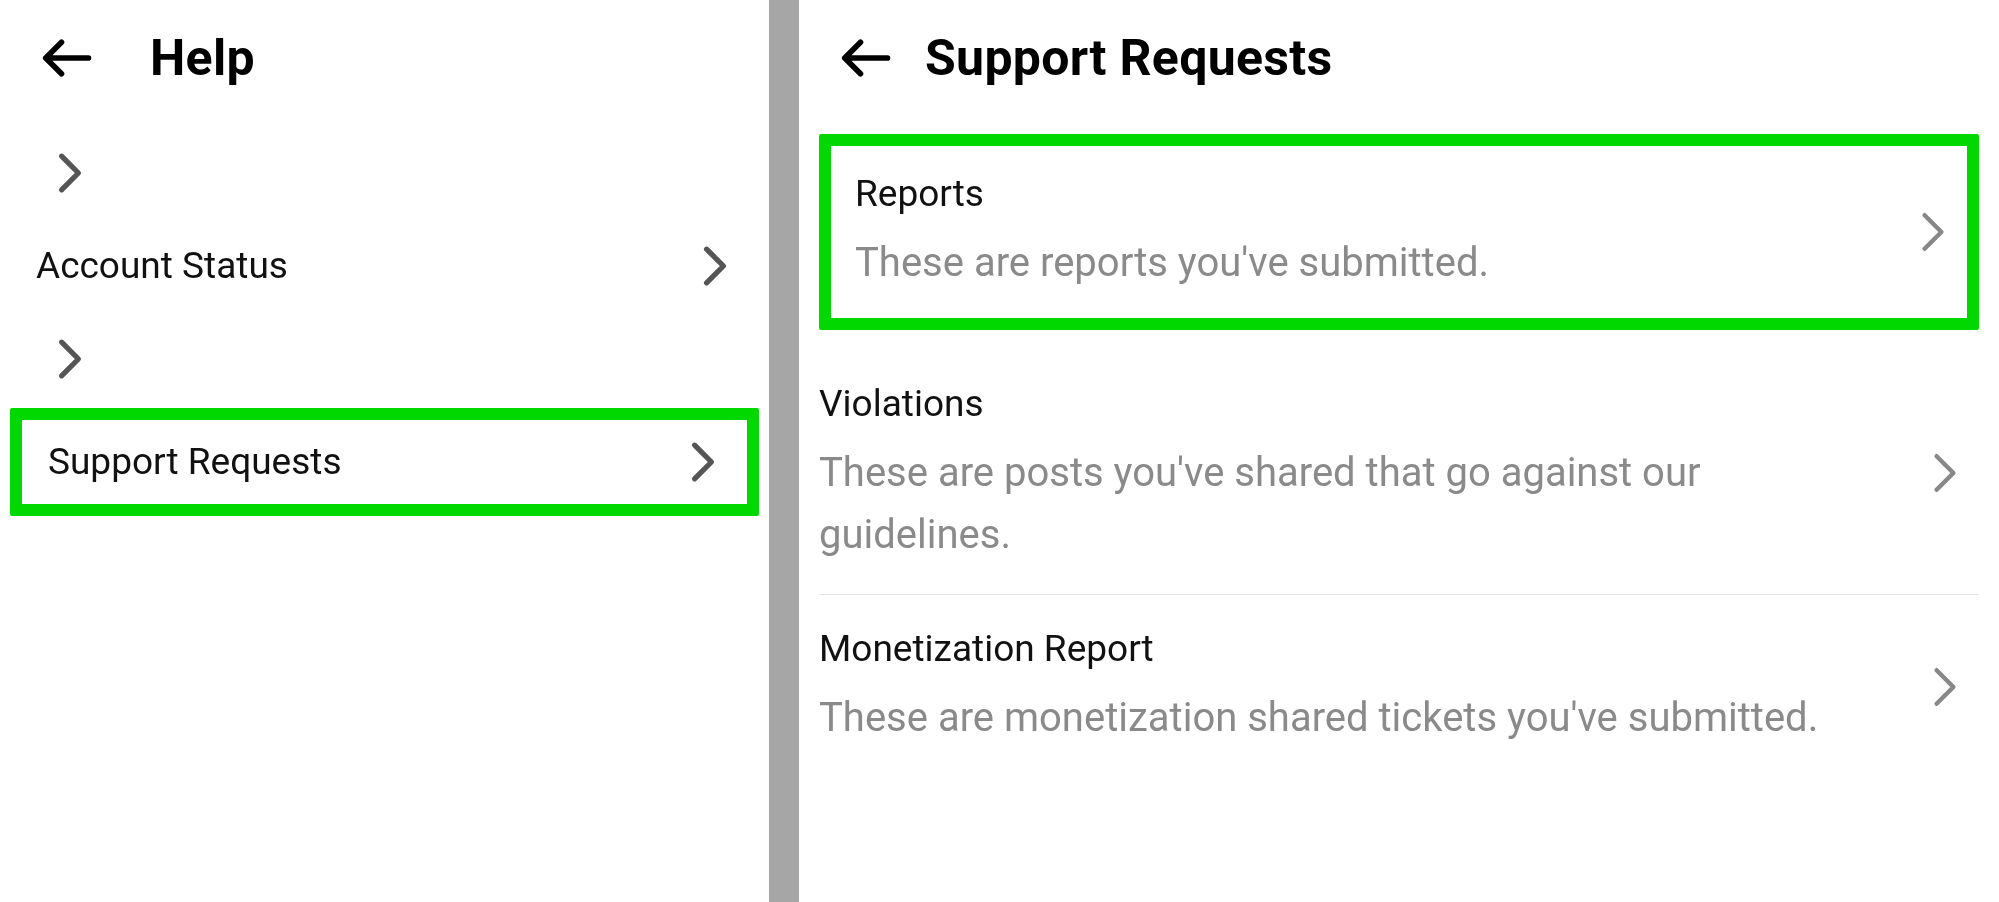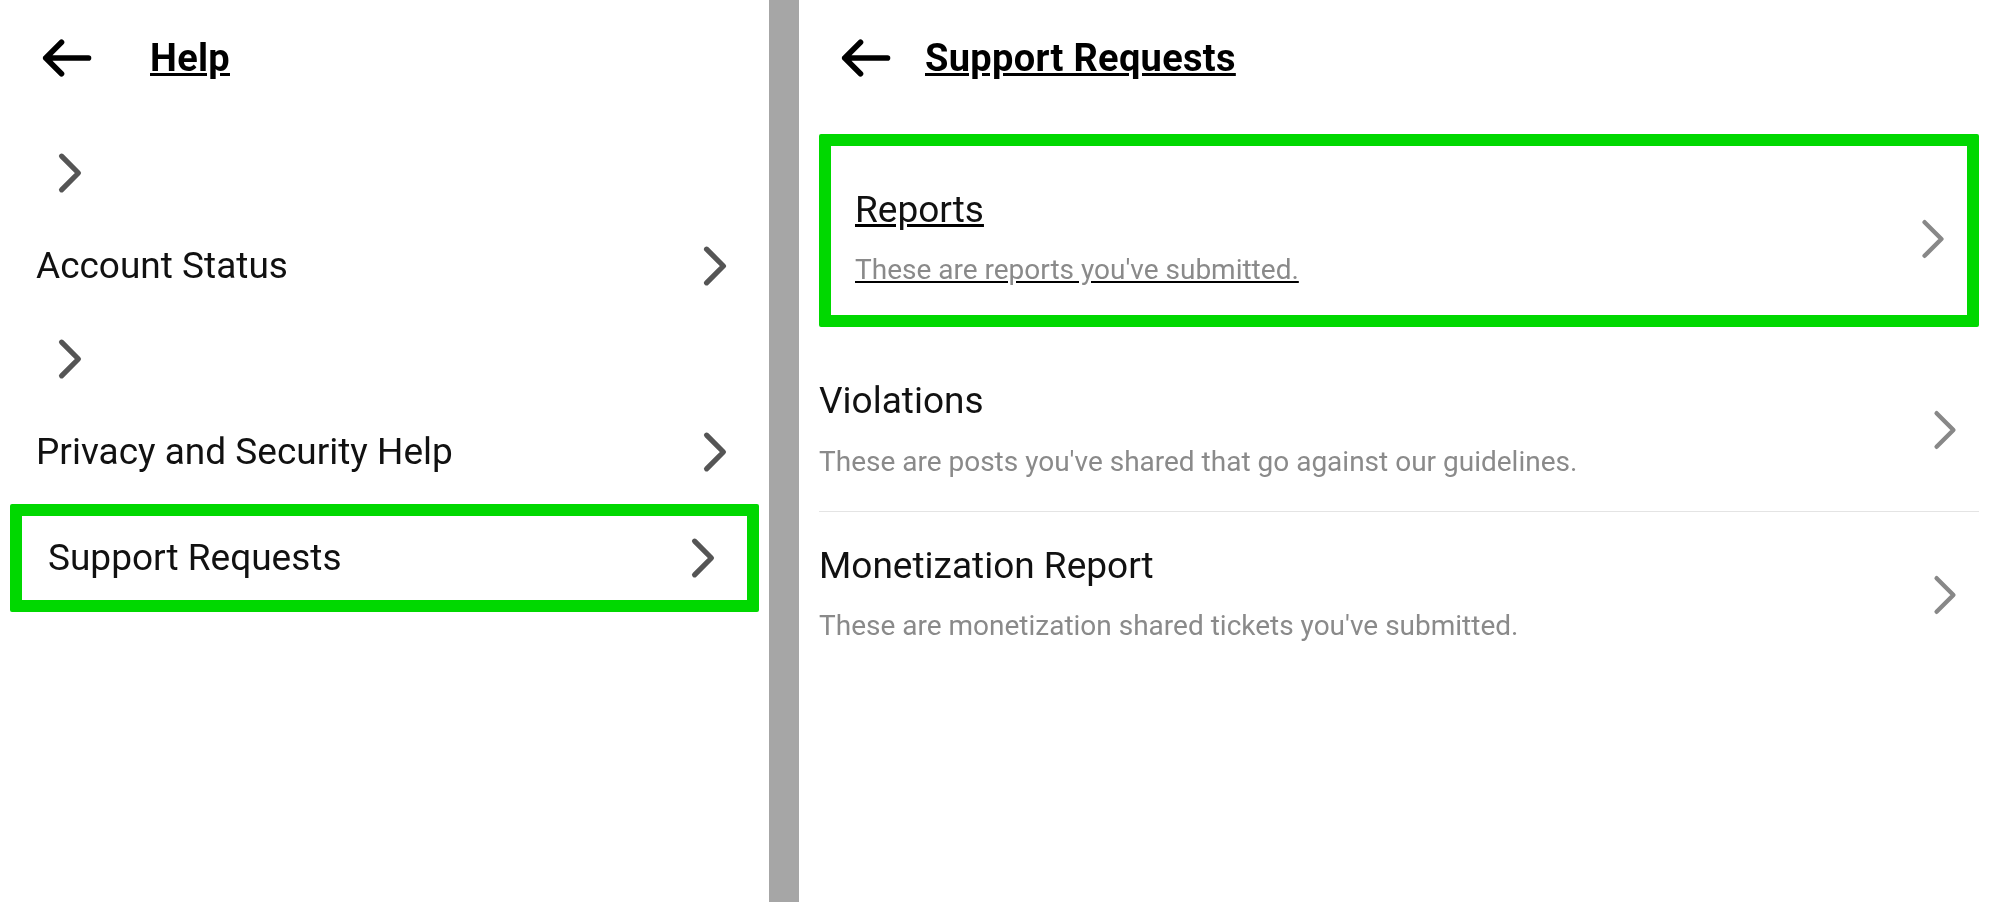--- a/index.html
+++ b/index.html
@@ -44,25 +44,24 @@
   }
   .header .back {
     cursor: pointer;
     display: flex;
     align-items: center;
     justify-content: center;
     width: 60px;
     height: 60px;
   }
   .header .title {
-    font-size: 38px;
+    font-size: 50px;
     font-weight: 700;
     margin-left: 54px;
     letter-spacing: 0.3px;
-    text-decoration: underline;
   }
   .panel.right .header {
     padding-left: 16px;
   }
   .panel.right .header .title {
     margin-left: 30px;
   }
 
   
   .item {
@@ -112,41 +111,40 @@
     padding-right: 40px;
   }
   .ritem .title-line {
     font-size: 37px;
     font-weight: 400;
     color: #111;
     line-height: 1.3;
     margin-bottom: 14px;
   }
   .ritem .sub-line {
-    font-size: 28px;
+    font-size: 40px;
     font-weight: 400;
     color: #8a8a8a;
     line-height: 1.55;
   }
   .ritem .chev {
     display: flex;
     align-items: center;
     padding-left: 20px;
   }
 
   
   .highlight-r {
     border: 12px solid #00d800;
     border-radius: 2px;
     margin-top: 6px;
   }
   .highlight-r .ritem {
-    padding: 40px 20px 24px 24px;
+    padding: 24px 20px 24px 24px;
     border-bottom: none;
-    text-decoration: underline;
   }
 
   
   svg.arrow-left { width: 54px; height: 54px; }
   svg.chevron    { width: 28px; height: 42px; }
 </style>
 </head>
 <body>
 
 <div class="container">
@@ -179,28 +177,20 @@
     </div>
 
     <div class="item">
       <span class="chev">
         <svg class="chevron" viewBox="0 0 24 40">
             <path d="M4 4 L20 20 L4 36" stroke="#555" stroke-width="5" fill="none" stroke-linecap="round" stroke-linejoin="round"></path>
           </svg>
       </span>
     </div>
 
-    <div class="item">
-      <span class="label">Privacy and Security Help</span>
-      <span class="chev">
-        <svg class="chevron" viewBox="0 0 24 40">
-            <path d="M4 4 L20 20 L4 36" stroke="#555" stroke-width="5" fill="none" stroke-linecap="round" stroke-linejoin="round"></path>
-          </svg>
-      </span>
-    </div>
 
     <div class="highlight">
       <div class="item">
         <span class="label">Support Requests</span>
         <span class="chev">
           <svg class="chevron" viewBox="0 0 24 40">
               <path d="M4 4 L20 20 L4 36" stroke="#555" stroke-width="5" fill="none" stroke-linecap="round" stroke-linejoin="round"></path>
             </svg>
         </span>
       </div>

